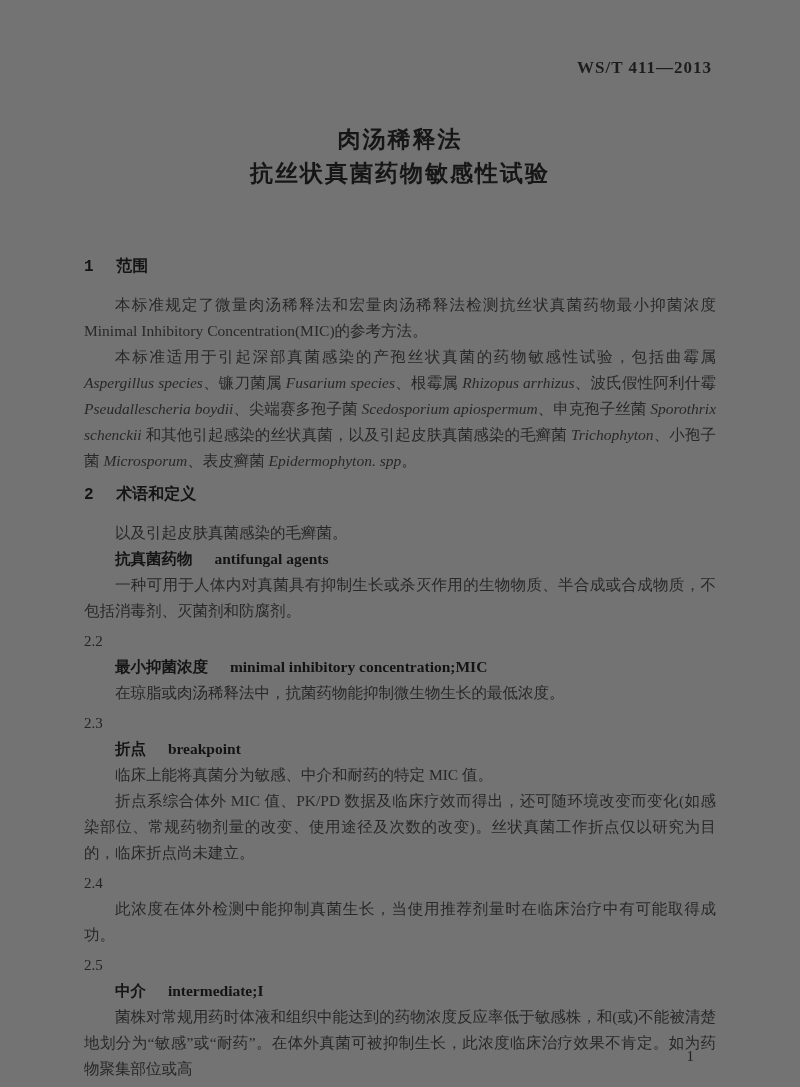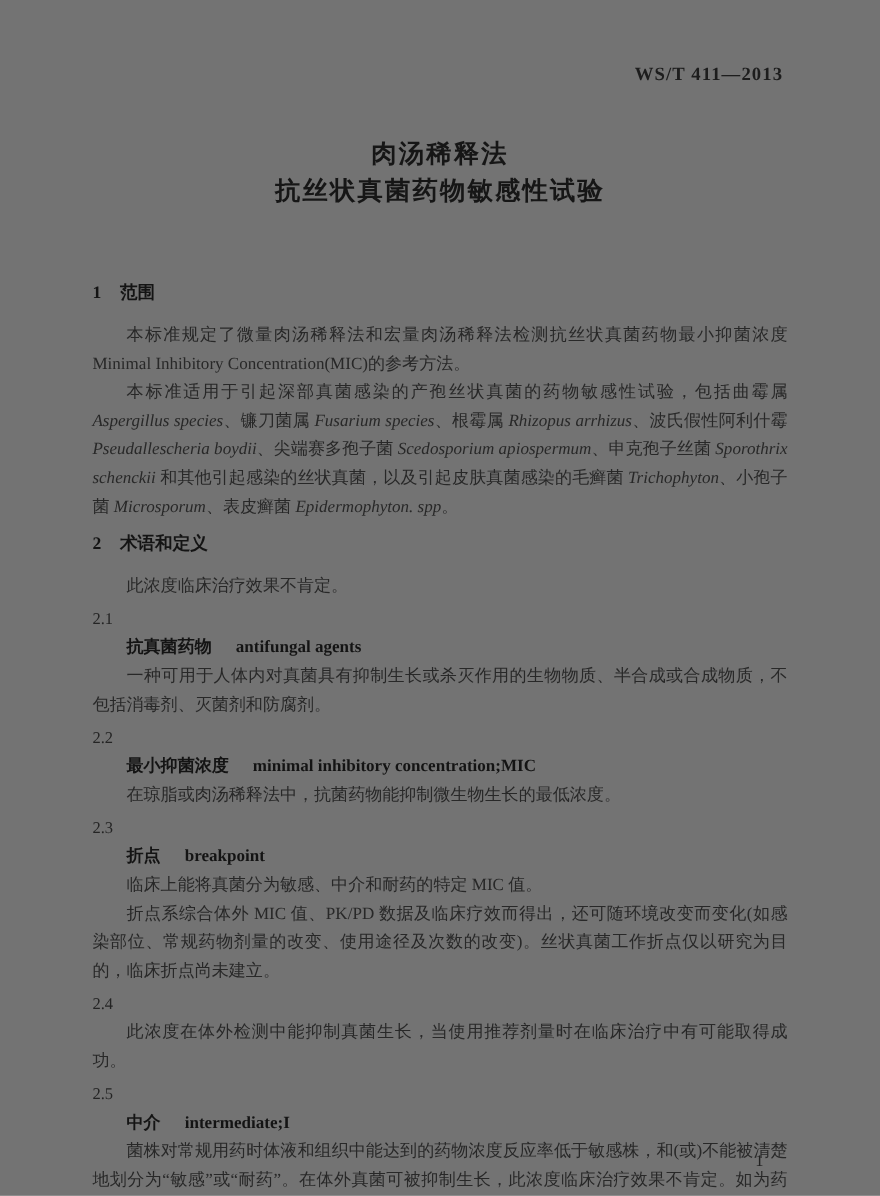--- a/index.html
+++ b/index.html
@@ -59,21 +59,21 @@
   
   .doc-body{
     margin:44px 84px 0 84px;
     width:632px;
     font-size:15.5px;
     line-height:26px;
     text-align:justify;
     color:#282828;
   }
   .sec-heading{
-    font-family:Liberation Serif, serif;
+    font-family:Liberation Mono, monospace;
     font-weight:bold;
     font-size:16px;
     color:#141414;
     margin:8px 0 12px 0;
   }
   .sec-heading.later{margin-top:8px;}
   .sec-num{margin-right:13px;}
   p.body-p{margin:0;}
   p.indent{text-indent:31px;}
   .terms-intro{margin-bottom:4px;}
@@ -128,23 +128,22 @@
 
     <p class="body-p indent">本标准规定了微量肉汤稀释法和宏量肉汤稀释法检测抗丝状真菌药物最小抑菌浓度 Minimal Inhibitory Concentration(MIC)的参考方法。</p>
 
     <p class="body-p indent"><span>本标准适用于引起深部真菌感染的产孢丝状真菌的药物敏感性试验，包括曲霉属 </span><span class="latin">Aspergillus species</span><span>、镰刀菌属 </span><span class="latin">Fusarium species</span><span>、根霉属 </span><span class="latin">Rhizopus arrhizus</span><span>、波氏假性阿利什霉 </span><span class="latin">Pseudallescheria boydii</span><span>、尖端赛多孢子菌 </span><span class="latin">Scedosporium apiospermum</span><span>、申克孢子丝菌 </span><span class="latin">Sporothrix schenckii</span><span> 和其他引起感染的丝状真菌，以及引起皮肤真菌感染的毛癣菌 </span><span class="latin">Trichophyton</span><span>、小孢子菌 </span><span class="latin">Microsporum</span><span>、表皮癣菌 </span><span class="latin">Epidermophyton. spp</span><span>。</span></p>
 
     <div class="sec-heading later">
       <span class="sec-num">2</span>
       <span class="sec-title">术语和定义</span>
     </div>
 
-    <p class="body-p indent terms-intro">此浓度临床治疗效果不肯定。</p>
+    <p class="body-p indent terms-intro">以及引起皮肤真菌感染的毛癣菌。</p>
 
-    <div class="clause-num">2.1</div>
     <div class="term-line">
       <span class="term-zh">抗真菌药物</span>
       <span class="term-en">antifungal agents</span>
     </div>
     <p class="body-p indent">一种可用于人体内对真菌具有抑制生长或杀灭作用的生物物质、半合成或合成物质，不包括消毒剂、灭菌剂和防腐剂。</p>
 
     <div class="clause-num">2.2</div>
     <div class="term-line">
       <span class="term-zh">最小抑菌浓度</span>
       <span class="term-en">minimal inhibitory concentration;MIC</span>

